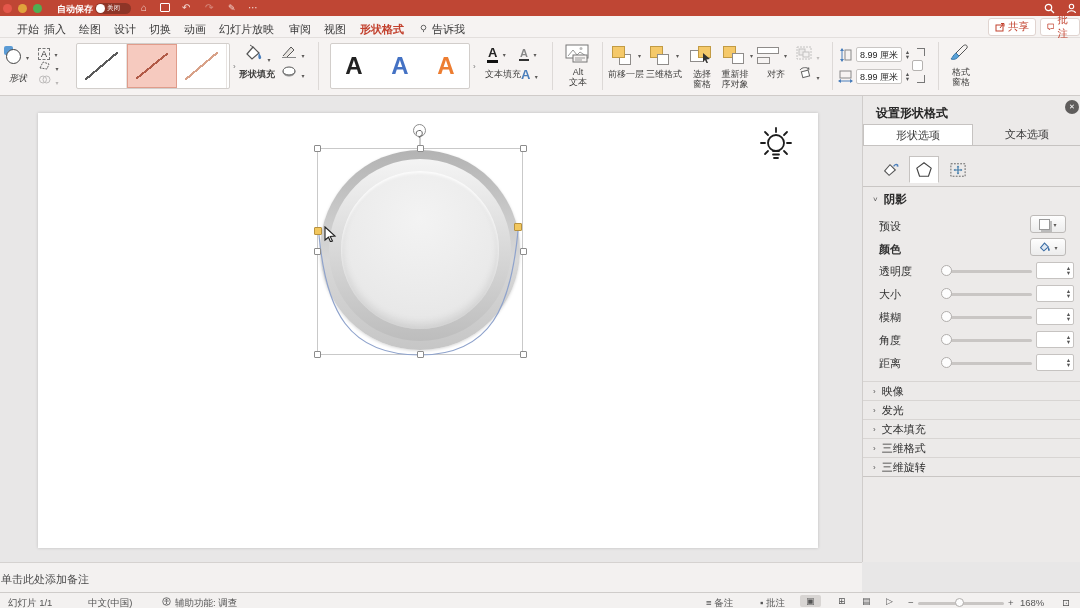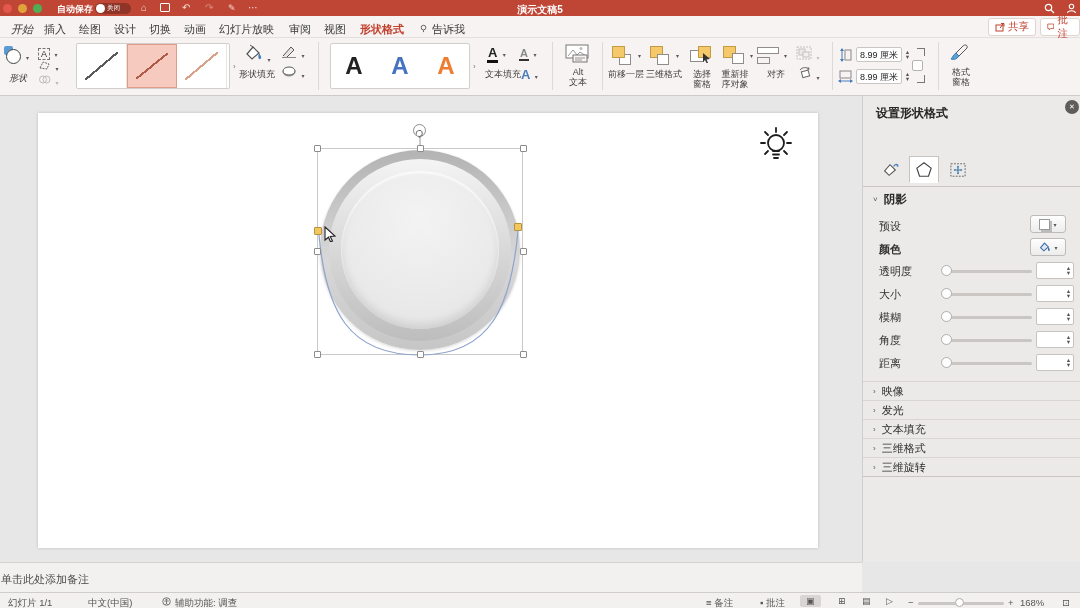--- a/index.html
+++ b/index.html
@@ -92,33 +92,32 @@
   <span class="abs autosave-pill">
     <span class="autosave-dot"></span>
     <span>关闭</span>
   </span>
   <span class="abs tb-ic" style="left:141px;">⌂</span>
   <span class="abs" style="left:160px;top:3px;width:10px;height:9px;border:1.3px solid #fff;border-radius:1px;"></span>
   <span class="abs tb-ic" style="left:182px;">↶</span>
   <span class="abs tb-ic" style="left:205px;opacity:.45;">↷</span>
   <span class="abs tb-ic" style="left:228px;font-size:9px;">✎</span>
   <span class="abs tb-ic" style="left:248px;">⋯</span>
-  <span class="abs doc-title">演示文稿5</span>
   <svg class="abs" style="left:1044px;top:3px;" width="11" height="11" viewBox="0 0 11 11">
       <circle cx="4.5" cy="4.5" r="3.2" fill="none" stroke="#fff" stroke-width="1.2"></circle>
       <line x1="7" y1="7" x2="10" y2="10" stroke="#fff" stroke-width="1.2"></line>
     </svg>
   <svg class="abs" style="left:1066px;top:3px;" width="11" height="11" viewBox="0 0 11 11">
       <circle cx="5.5" cy="3.5" r="2.2" fill="none" stroke="#fff" stroke-width="1.1"></circle>
       <path d="M1.5 10 C2 7 9 7 9.5 10" fill="none" stroke="#fff" stroke-width="1.1"></path>
     </svg>
 </div>
 
 <div class="abs tabrow">
-  <span class="abs rtab" style="left:10px;font-style:italic;">开始</span>
+  <span class="abs rtab" style="left:16px;">开始</span>
   <span class="abs rtab" style="left:43px;">插入</span>
   <span class="abs rtab" style="left:78px;">绘图</span>
   <span class="abs rtab" style="left:113px;">设计</span>
   <span class="abs rtab" style="left:148px;">切换</span>
   <span class="abs rtab" style="left:183px;">动画</span>
   <span class="abs rtab" style="left:218px;">幻灯片放映</span>
   <span class="abs rtab" style="left:288px;">审阅</span>
   <span class="abs rtab" style="left:323px;">视图</span>
   <span class="abs rtab active" style="left:359px;">形状格式</span>
   <svg class="abs tellme-bulb" style="left:419px;top:8px;" viewBox="0 0 10 10">
@@ -183,21 +182,21 @@
   <span class="abs expander" style="left:233px;top:24px;">›</span>
 
   <div class="abs" style="left:243px;top:6px;">
     <svg width="20" height="18" viewBox="0 0 20 18">
         <path d="M4 10 L10 3 L16 9 L9 15 Z" fill="#fff" stroke="#555" stroke-width="1.2"></path>
         <path d="M16 9 C18 12 19 14 17.3 15 C15.6 15.8 14.6 13 16 9" fill="#4a7ebb"></path>
         <line x1="10" y1="3" x2="7" y2="1" stroke="#555"></line>
       </svg>
     <span class="caret">▾</span>
   </div>
-  <div class="abs riblbl" style="left:236px;top:32px;width:42px;">形状填充</div>
+  <div class="abs riblbl" style="left:236px;top:32px;width:42px;font-weight:bold;">形状填充</div>
   <div class="abs" style="left:281px;top:6px;">
     <svg width="16" height="13" viewBox="0 0 16 13">
         <path d="M2 11 L10 2 L13 5 L5 13" fill="#e8e4e0" stroke="#555" stroke-width="1"></path>
         <line x1="1" y1="12.5" x2="15" y2="12.5" stroke="#888"></line>
       </svg>
     <span class="caret">▾</span>
   </div>
   <div class="abs" style="left:281px;top:26px;">
     <svg width="16" height="12" viewBox="0 0 16 12">
         <ellipse cx="8" cy="6" rx="6" ry="4" fill="#ddd" stroke="#888"></ellipse>
@@ -394,20 +393,24 @@
 
   <svg class="abs" style="left:324px;top:130px;" width="13" height="16" viewBox="0 0 13 16">
     <path d="M1 1 L11 10 L6.2 10.4 L8.5 15 L6.5 15.8 L4.5 11.2 L1 14 Z" fill="#fff" stroke="#222" stroke-width="1.1"></path>
   </svg>
 </div>
 
 <div class="abs panel">
   <div class="abs panel-title">设置形状格式</div>
   <div class="abs pclose">✕</div>
 
+  <div class="abs ptabs">
+    <div class="ptab active">形状选项</div>
+    <div class="ptab">文本选项</div>
+  </div>
 
   <div class="abs icontab" style="left:12px;top:60px;">
     <svg width="18" height="16" viewBox="0 0 20 18">
         <path d="M4 10 L10 3 L16 9 L9 15 Z" fill="#fff" stroke="#555" stroke-width="1.2"></path>
         <path d="M14 5 C16 2 18 2 19 4" fill="none" stroke="#4a7ebb" stroke-width="1.4"></path>
         <path d="M19 2.5 L19.5 5.5 L16.8 4.6 Z" fill="#4a7ebb"></path>
       </svg>
   </div>
   <div class="abs icontab active" style="left:46px;top:60px;">
     <svg width="18" height="17" viewBox="0 0 20 19">

